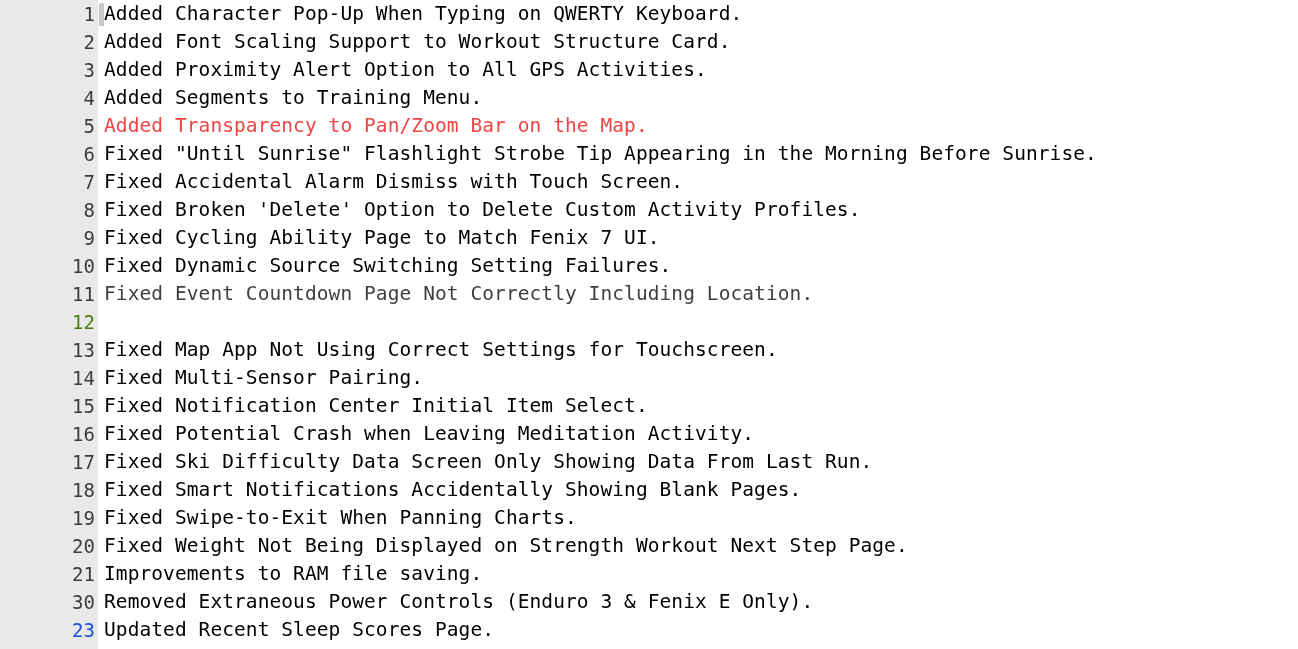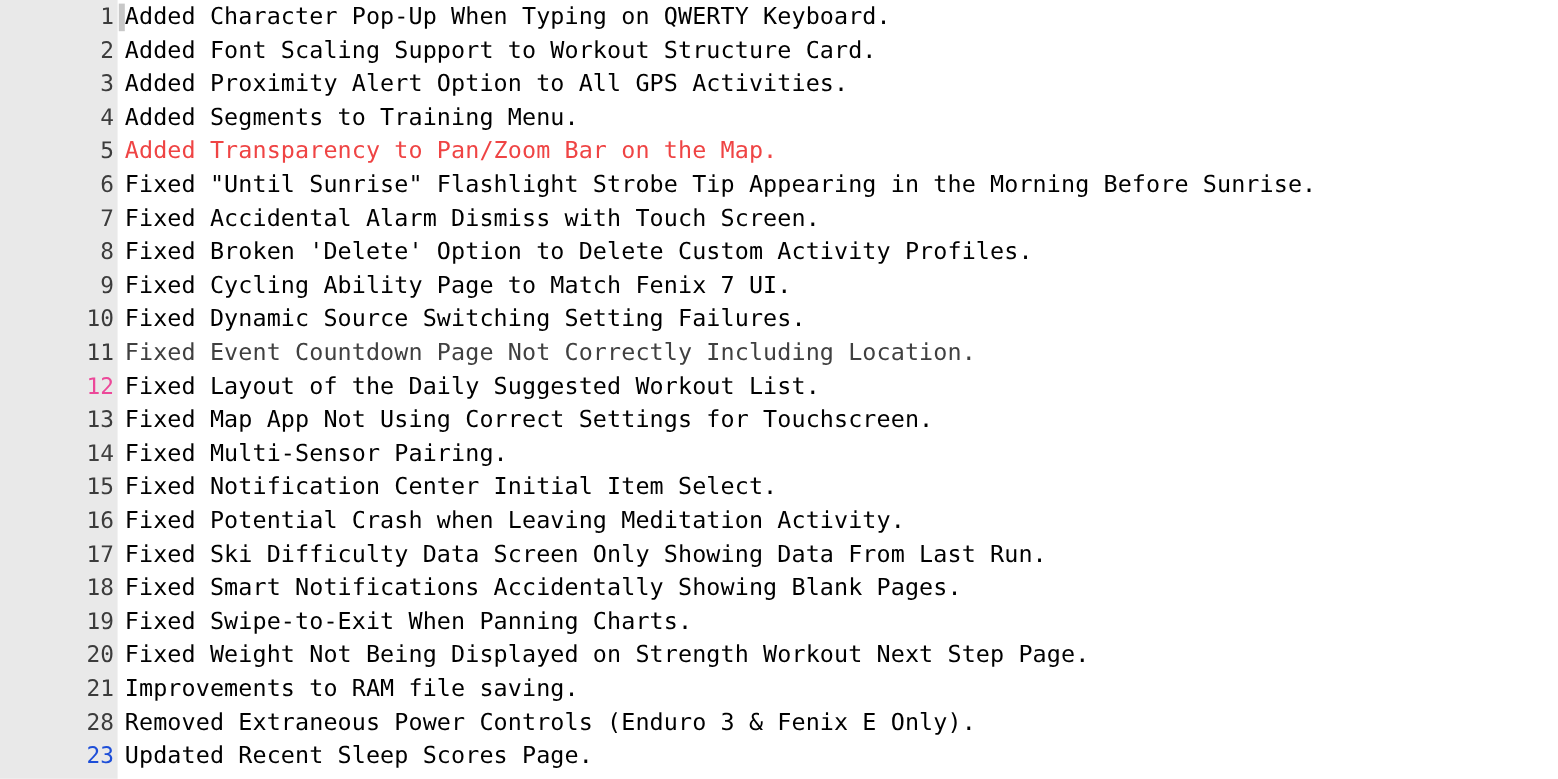--- a/index.html
+++ b/index.html
@@ -92,27 +92,27 @@
       <div class="code-line"><span class="line-number" style="color: rgb(60, 60, 60);">2</span><span class="line-text" style="color: rgb(0, 0, 0);">Added Font Scaling Support to Workout Structure Card.</span></div>
       <div class="code-line"><span class="line-number" style="color: rgb(60, 60, 60);">3</span><span class="line-text" style="color: rgb(0, 0, 0);">Added Proximity Alert Option to All GPS Activities.</span></div>
       <div class="code-line"><span class="line-number" style="color: rgb(60, 60, 60);">4</span><span class="line-text" style="color: rgb(0, 0, 0);">Added Segments to Training Menu.</span></div>
       <div class="code-line"><span class="line-number" style="color: rgb(60, 60, 60);">5</span><span class="line-text" style="color: #ef4444;">Added Transparency to Pan/Zoom Bar on the Map.</span></div>
       <div class="code-line"><span class="line-number" style="color: rgb(60, 60, 60);">6</span><span class="line-text" style="color: rgb(0, 0, 0);">Fixed "Until Sunrise" Flashlight Strobe Tip Appearing in the Morning Before Sunrise.</span></div>
       <div class="code-line"><span class="line-number" style="color: rgb(60, 60, 60);">7</span><span class="line-text" style="color: rgb(0, 0, 0);">Fixed Accidental Alarm Dismiss with Touch Screen.</span></div>
       <div class="code-line"><span class="line-number" style="color: rgb(60, 60, 60);">8</span><span class="line-text" style="color: rgb(0, 0, 0);">Fixed Broken 'Delete' Option to Delete Custom Activity Profiles.</span></div>
       <div class="code-line"><span class="line-number" style="color: rgb(60, 60, 60);">9</span><span class="line-text" style="color: rgb(0, 0, 0);">Fixed Cycling Ability Page to Match Fenix 7 UI.</span></div>
       <div class="code-line"><span class="line-number" style="color: rgb(60, 60, 60);">10</span><span class="line-text" style="color: rgb(0, 0, 0);">Fixed Dynamic Source Switching Setting Failures.</span></div>
       <div class="code-line"><span class="line-number" style="color: rgb(60, 60, 60);">11</span><span class="line-text" style="color: #404040;">Fixed Event Countdown Page Not Correctly Including Location.</span></div>
-      <div class="code-line"><span class="line-number" style="color: #ec4899;">12</span><span class="line-text" style="color: rgb(0, 0, 0);">Fixed Layout of the Daily Suggested Workout List.</span></div>
+      <div class="code-line"><span class="line-number" style="color: #4d7c0f;">12</span></div>
       <div class="code-line"><span class="line-number" style="color: rgb(60, 60, 60);">13</span><span class="line-text" style="color: rgb(0, 0, 0);">Fixed Map App Not Using Correct Settings for Touchscreen.</span></div>
       <div class="code-line"><span class="line-number" style="color: #404040;">14</span><span class="line-text" style="color: rgb(0, 0, 0);">Fixed Multi-Sensor Pairing.</span></div>
       <div class="code-line"><span class="line-number" style="color: rgb(60, 60, 60);">15</span><span class="line-text" style="color: rgb(0, 0, 0);">Fixed Notification Center Initial Item Select.</span></div>
       <div class="code-line"><span class="line-number" style="color: rgb(60, 60, 60);">16</span><span class="line-text" style="color: rgb(0, 0, 0);">Fixed Potential Crash when Leaving Meditation Activity.</span></div>
       <div class="code-line"><span class="line-number" style="color: rgb(60, 60, 60);">17</span><span class="line-text" style="color: rgb(0, 0, 0);">Fixed Ski Difficulty Data Screen Only Showing Data From Last Run.</span></div>
       <div class="code-line"><span class="line-number" style="color: rgb(60, 60, 60);">18</span><span class="line-text" style="color: rgb(0, 0, 0);">Fixed Smart Notifications Accidentally Showing Blank Pages.</span></div>
       <div class="code-line"><span class="line-number" style="color: rgb(60, 60, 60); padding-left: 40px;">19</span><span class="line-text" style="color: rgb(0, 0, 0);">Fixed Swipe-to-Exit When Panning Charts.</span></div>
       <div class="code-line"><span class="line-number" style="color: rgb(60, 60, 60);">20</span><span class="line-text" style="color: rgb(0, 0, 0);">Fixed Weight Not Being Displayed on Strength Workout Next Step Page.</span></div>
       <div class="code-line"><span class="line-number" style="color: rgb(60, 60, 60);">21</span><span class="line-text" style="color: rgb(0, 0, 0); text-align: right;">Improvements to RAM file saving.</span></div>
-      <div class="code-line"><span class="line-number" style="color: rgb(60, 60, 60);">28</span><span class="line-text" style="color: rgb(0, 0, 0);">Removed Extraneous Power Controls (Enduro 3 &amp; Fenix E Only).</span></div>
+      <div class="code-line"><span class="line-number" style="color: rgb(60, 60, 60);">30</span><span class="line-text" style="color: rgb(0, 0, 0);">Removed Extraneous Power Controls (Enduro 3 &amp; Fenix E Only).</span></div>
       <div class="code-line"><span class="line-number" style="color: #1d4ed8;">23</span><span class="line-text" style="color: rgb(0, 0, 0);">Updated Recent Sleep Scores Page.</span></div>
     </div>
   <div id="caret" style="background: rgb(200, 200, 200);"></div>
 </div>
 
 </body></html>

